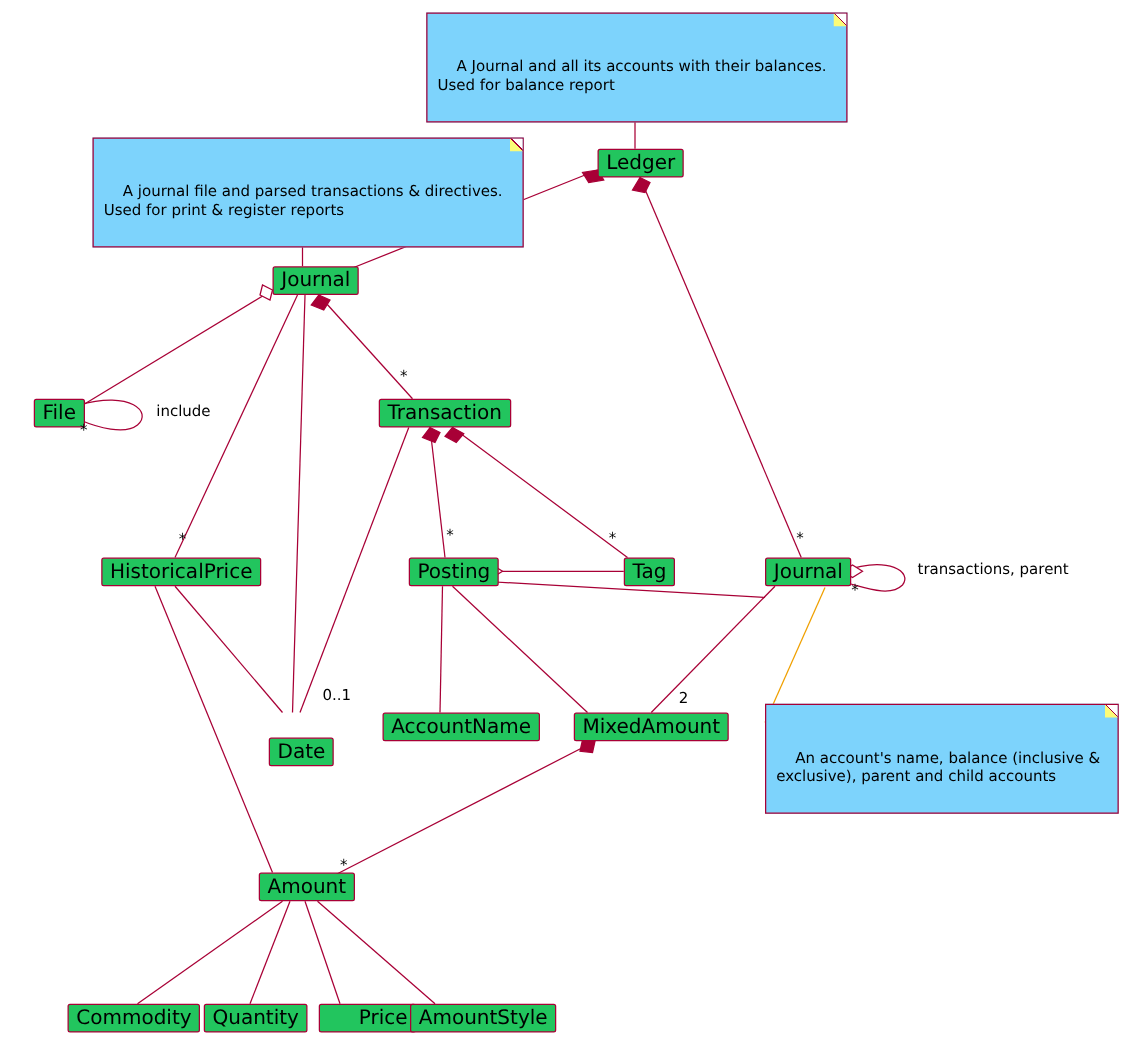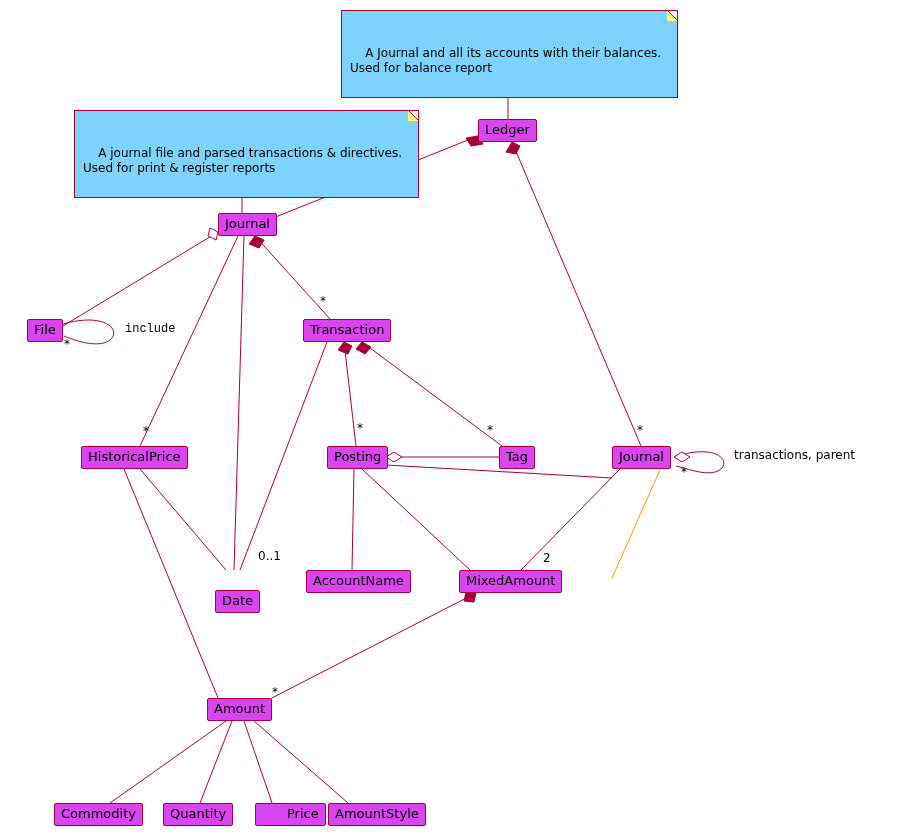--- a/index.html
+++ b/index.html
@@ -18,25 +18,25 @@
   svg.edges {
     position: absolute;
     left: 0;
     top: 0;
     width: 909px;
     height: 836px;
     pointer-events: none;
   }
   .cls {
     position: absolute;
-    background: #d946ef;
+    background: #22c55e;
     border: 1px solid #A80036;
     border-radius: 2px;
     color: #000000;
-    font-size: 13px;
+    font-size: 16px;
     line-height: 14px;
     padding: 3px 6px 4px 6px;
     white-space: nowrap;
     box-sizing: border-box;
   }
   .note {
     position: absolute;
     background: #7dd3fc;
     border: 1px solid #A80036;
     color: #000000;
@@ -158,22 +158,27 @@
   <div class="note" style="left:341px; top:10px; width:337px;">
     <span class="fold"></span>
     <span>A Journal and all its accounts with their balances.
 Used for balance report</span>
   </div>
   <div class="note" style="left:74px; top:110px; width:345px;">
     <span class="fold"></span>
     <span>A journal file and parsed transactions &amp; directives.
 Used for print &amp; register reports</span>
   </div>
+  <div class="note" style="left:612px; top:563px; width:283px;">
+    <span class="fold"></span>
+    <span>An account's name, balance (inclusive &amp;
+exclusive), parent and child accounts</span>
+  </div>
 
-  <div class="lbl" style="left:125px; top:322px;font-family:Liberation Mono, monospace;">include</div>
+  <div class="lbl" style="left:125px; top:322px;">include</div>
   <div class="lbl" style="left:734px; top:448px;">transactions, parent</div>
 
   <div class="mult" style="left:64px; top:337px;">*</div>
   <div class="mult" style="left:320px; top:294px;">*</div>
   <div class="mult" style="left:143px; top:424px;">*</div>
   <div class="mult" style="left:357px; top:421px;">*</div>
   <div class="mult" style="left:487px; top:423px;">*</div>
   <div class="mult" style="left:637px; top:423px;">*</div>
   <div class="mult" style="left:681px; top:465px;">*</div>
   <div class="mult" style="left:258px; top:549px;">0..1</div>

